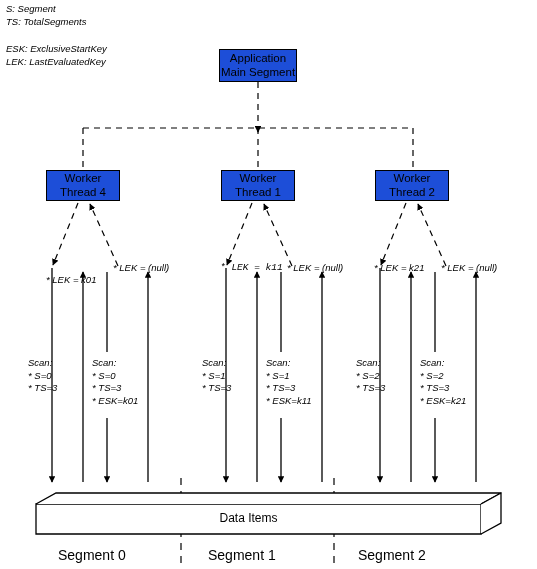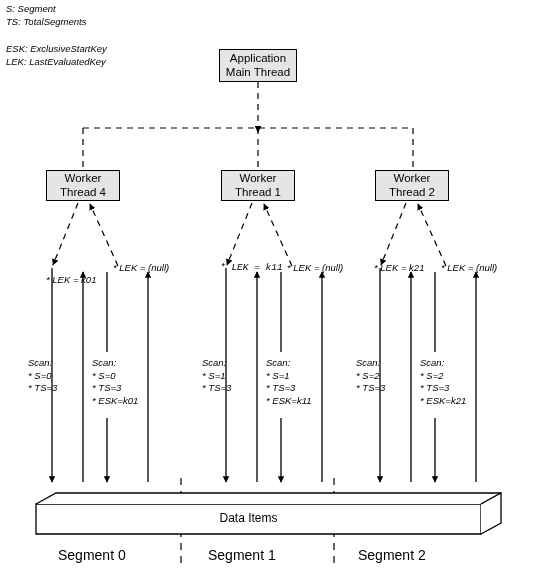--- a/index.html
+++ b/index.html
@@ -7,21 +7,21 @@
     width:537px;height:569px;position:relative;overflow:hidden;
     font-family:"Liberation Sans","DejaVu Sans",sans-serif;
     color:#000000;
   }
   #diagram{position:absolute;left:0;top:0;width:537px;height:569px;}
   .legend{position:absolute;font-style:italic;font-size:9.5px;line-height:13px;white-space:pre;}
   #legend-1{left:6px;top:2px;}
   #legend-2{left:6px;top:34px;margin-top:8px;}
   .node-box{
     position:absolute;box-sizing:border-box;border:1.3px solid #000;
-    background:#e5e5e5;display:flex;flex-direction:column;align-items:center;
+    background:#1d4ed8;display:flex;flex-direction:column;align-items:center;
     justify-content:center;font-size:11.5px;line-height:13.5px;text-align:center;
   }
   .node-box span{display:block;white-space:nowrap;}
   #main-thread{left:219px;top:49px;width:78px;height:33px;}
   #worker-0{left:46px;top:170px;width:74px;height:31px;}
   #worker-1{left:221px;top:170px;width:74px;height:31px;}
   #worker-2{left:375px;top:170px;width:74px;height:31px;}
   .lek-label{position:absolute;font-style:italic;font-size:9.5px;white-space:nowrap;}
   .scan-label{position:absolute;font-style:italic;font-size:9.5px;line-height:12.5px;white-space:pre;}
   .seg-label{position:absolute;font-size:14px;white-space:nowrap;text-align:left;}
@@ -100,21 +100,21 @@
   </g>
 </svg>
 
 <div class="legend" id="legend-1">S: Segment
 TS: TotalSegments</div>
 <div class="legend" id="legend-2">ESK: ExclusiveStartKey
 LEK: LastEvaluatedKey</div>
 
 <div class="node-box" id="main-thread">
   <span>Application</span>
-  <span>Main Thread</span>
+  <span>Main Segment</span>
 </div>
 
 <div class="node-box" id="worker-0">
   <span>Worker</span>
   <span>Thread 4</span>
 </div>
 <div class="node-box" id="worker-1">
   <span>Worker</span>
   <span>Thread 1</span>
 </div>

